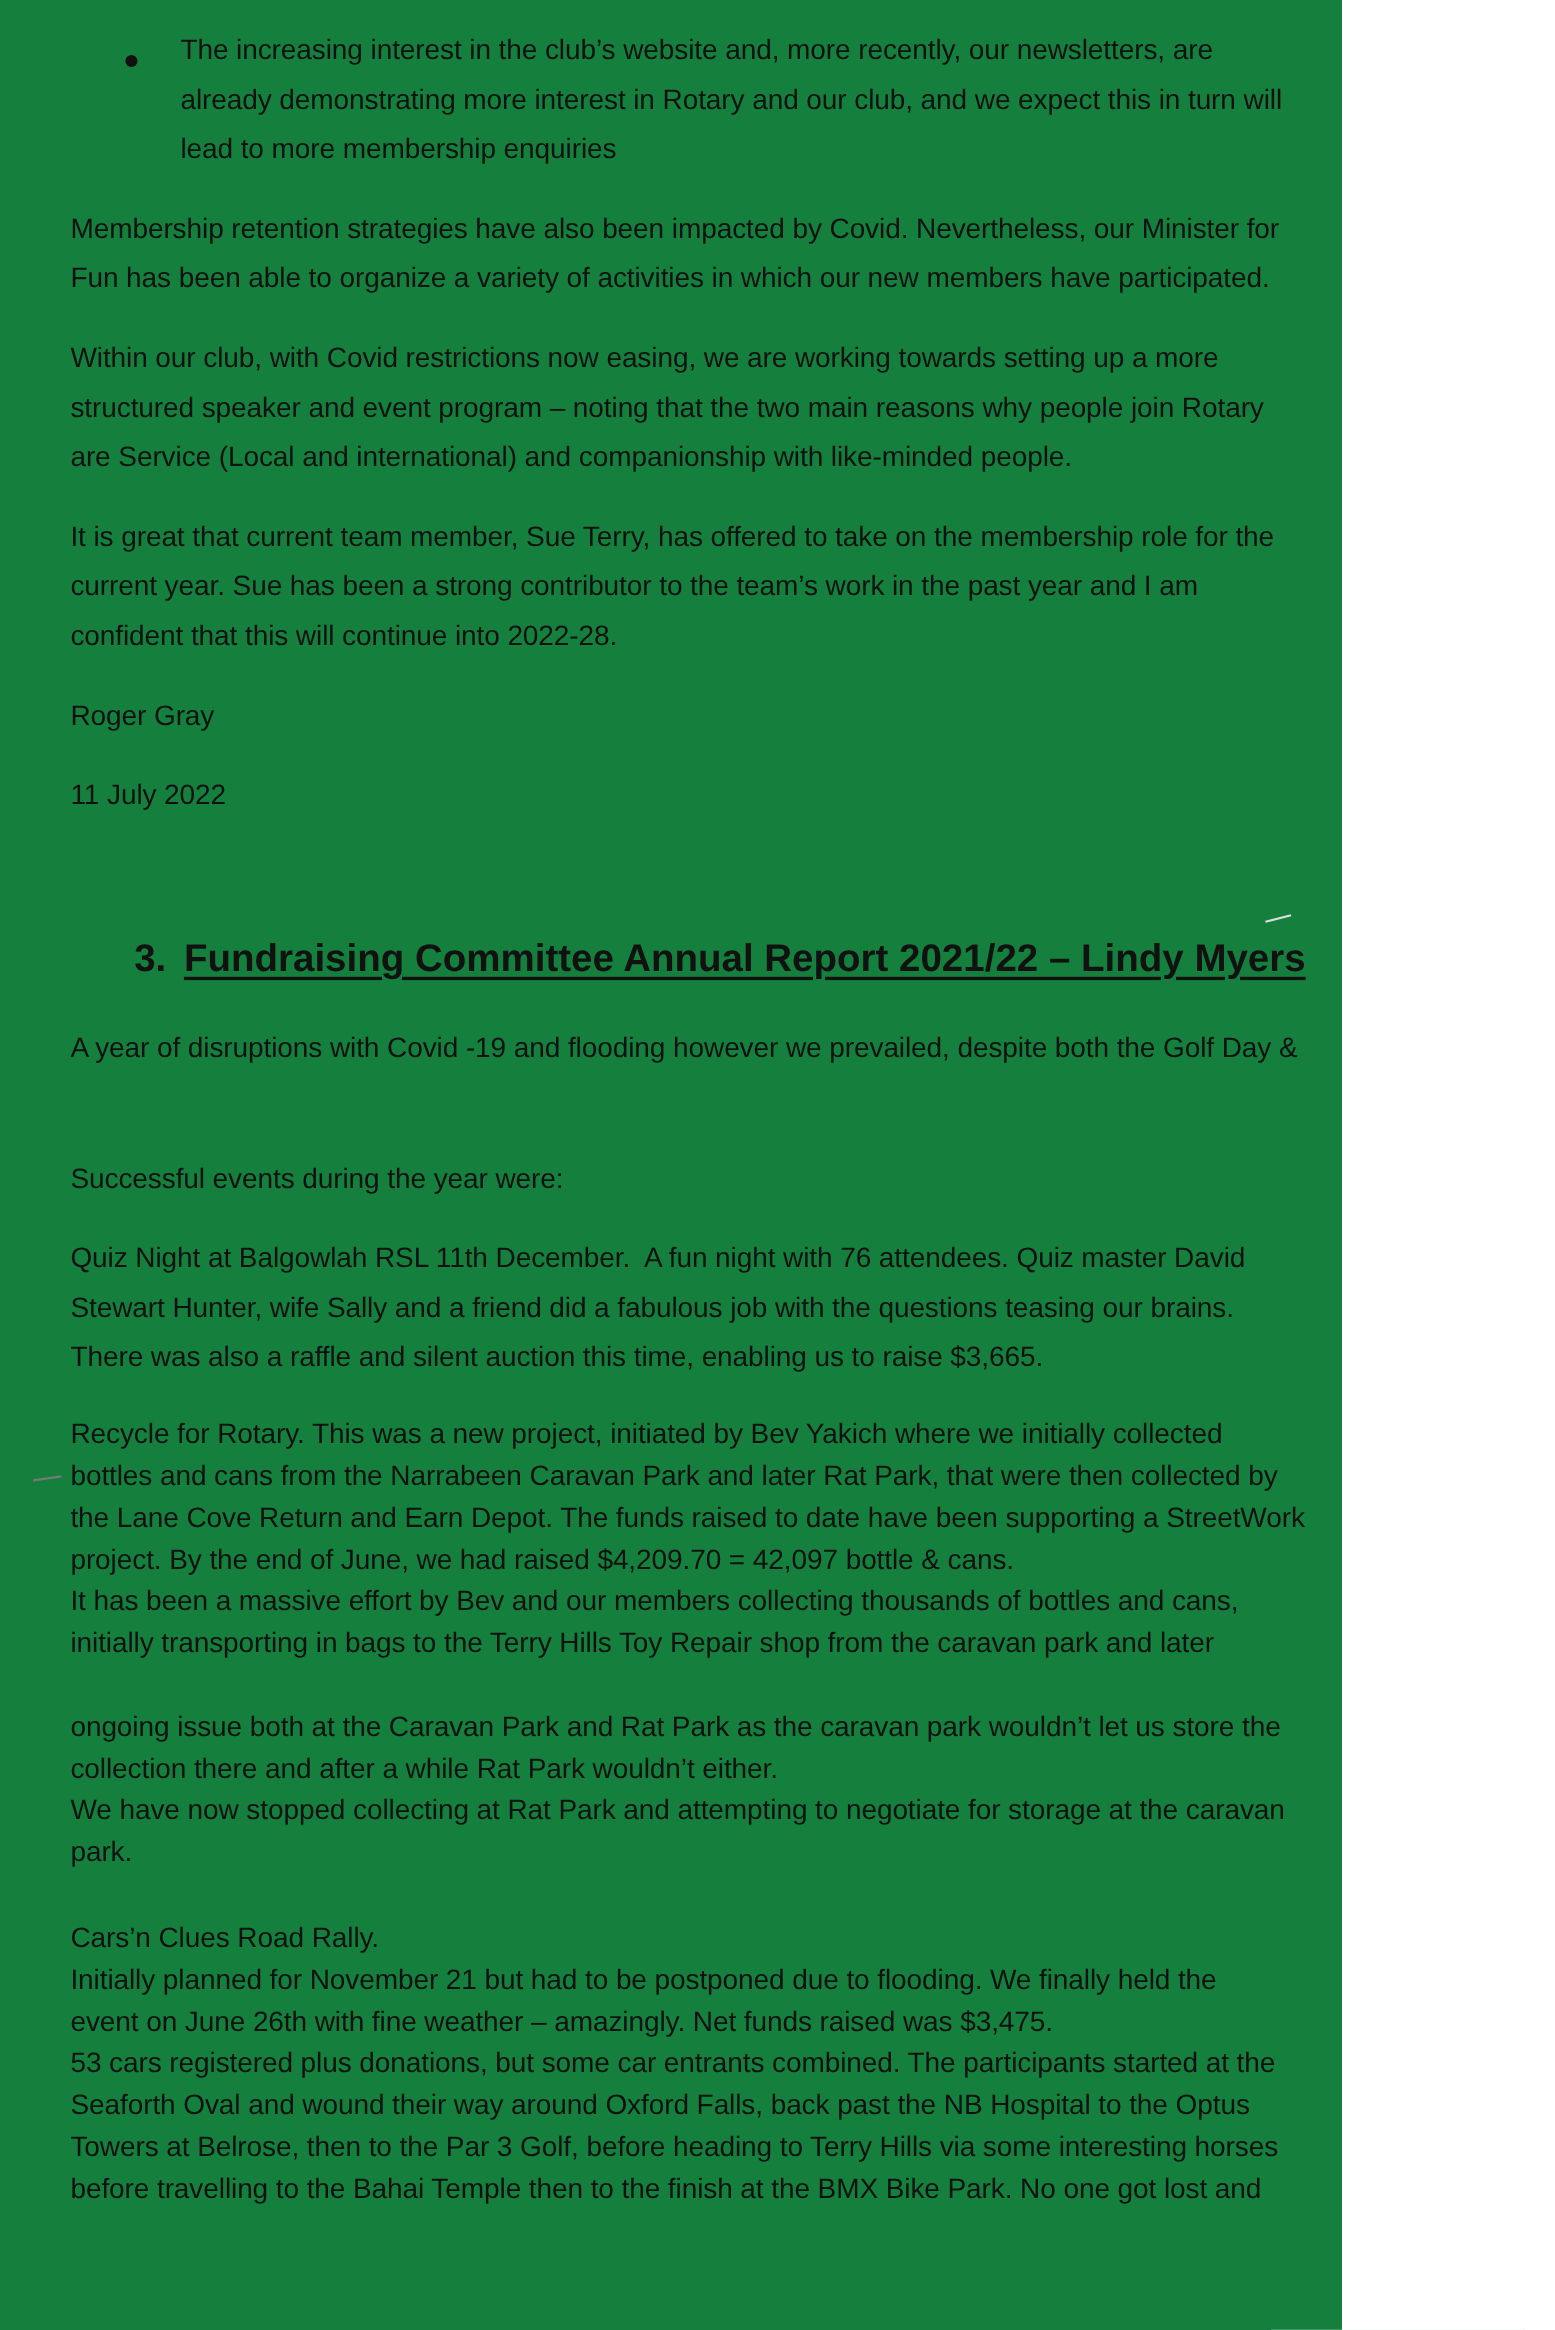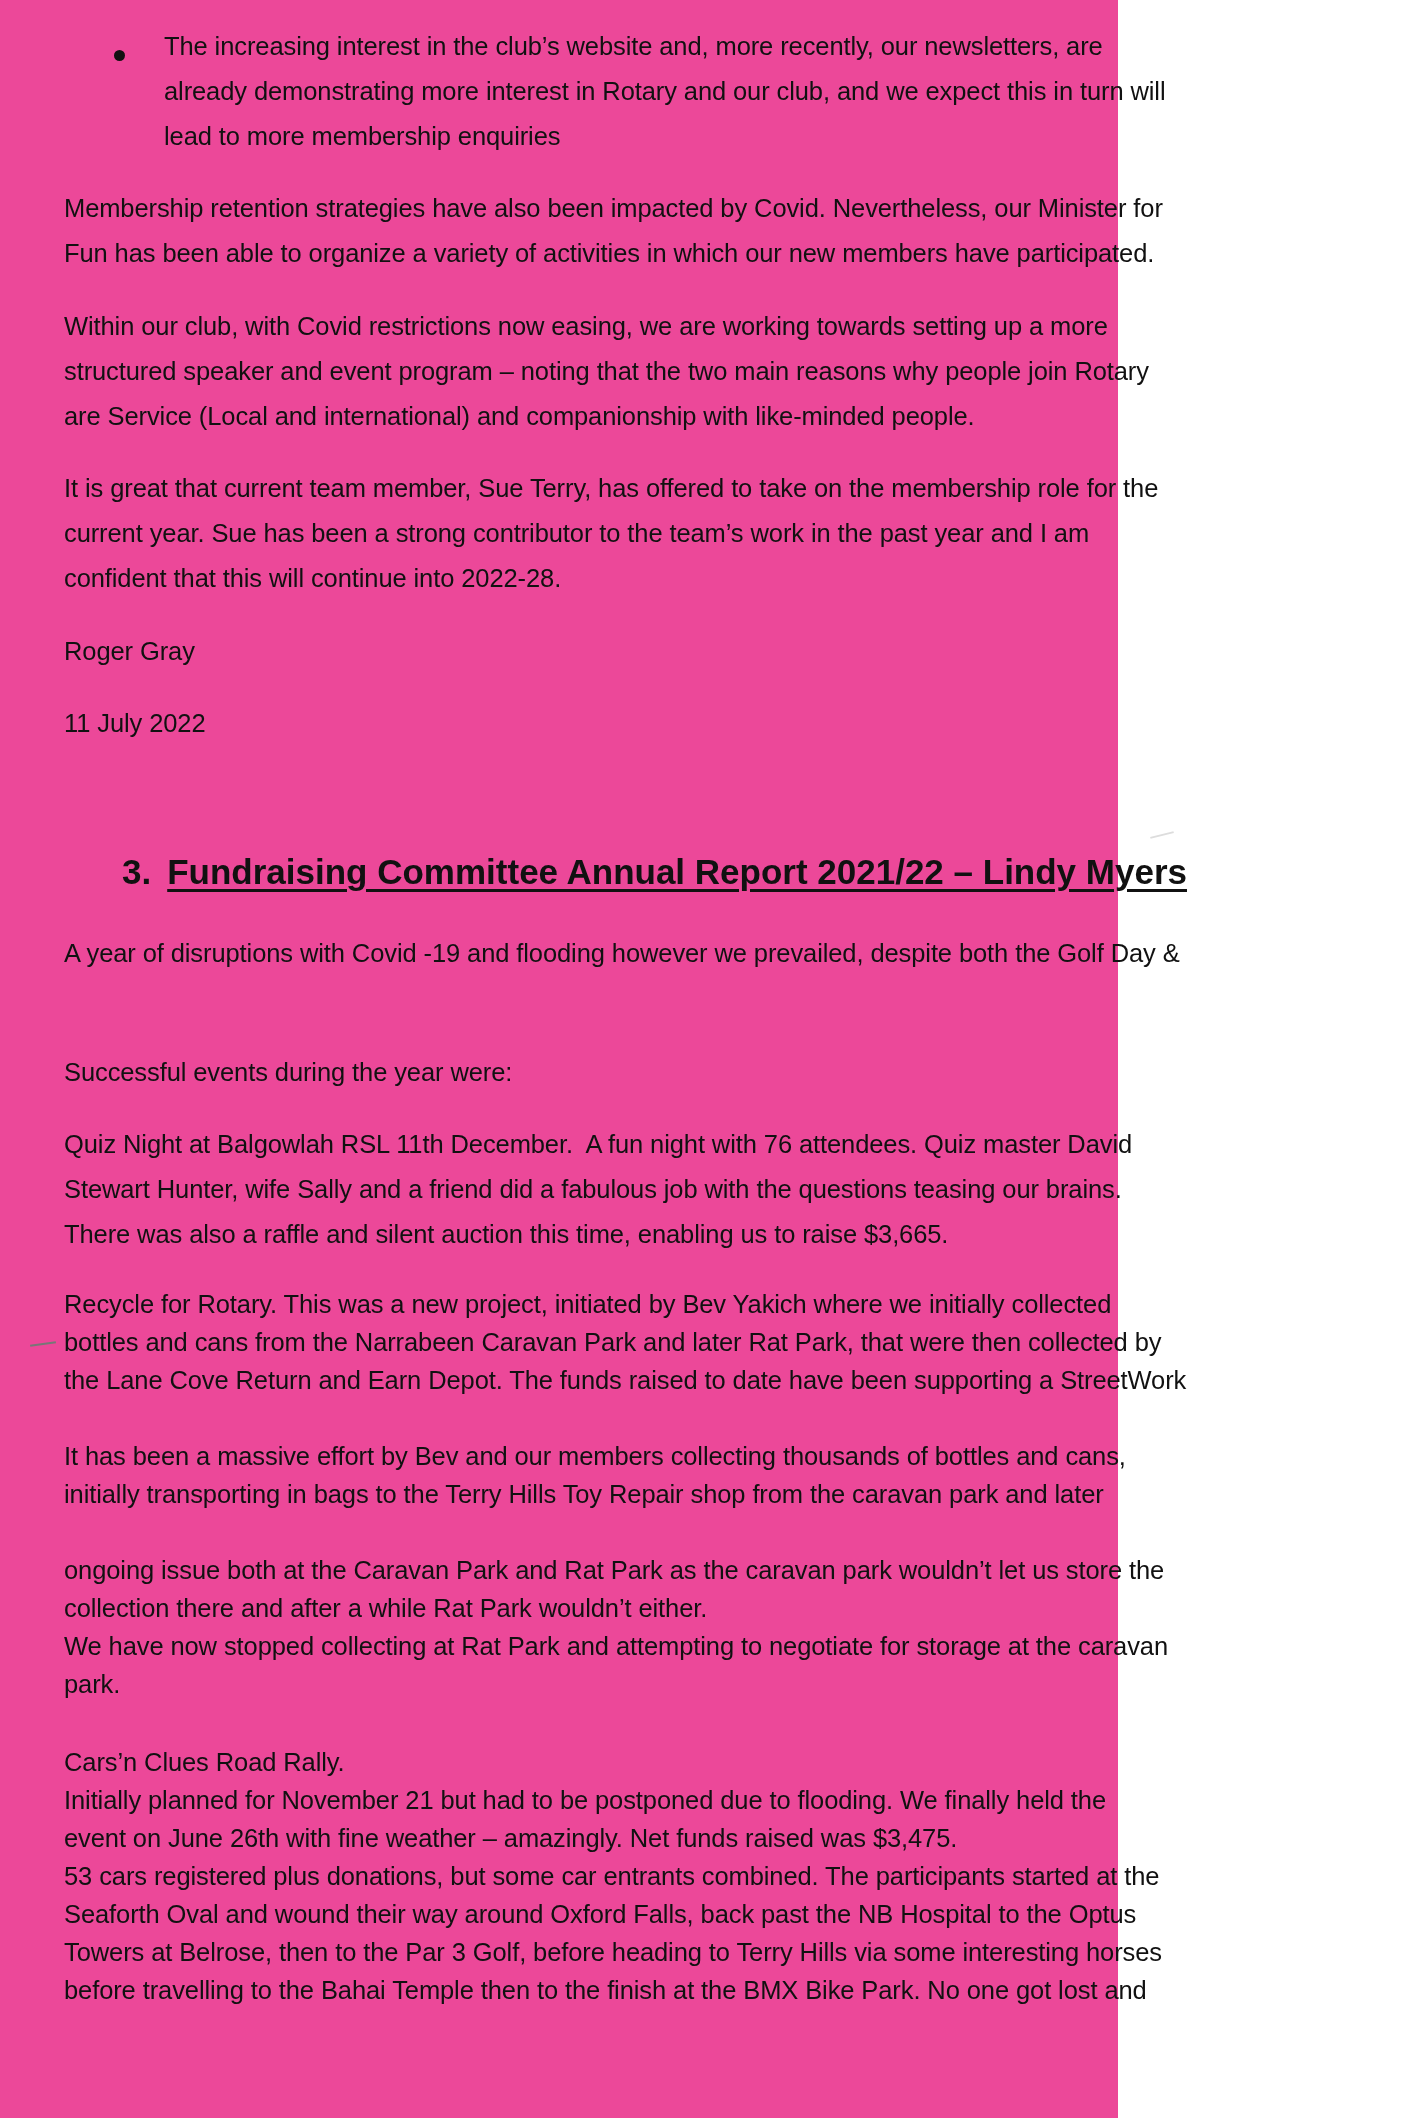--- a/index.html
+++ b/index.html
@@ -1,21 +1,21 @@
 <!DOCTYPE html>
 <html><head>
 <meta charset="utf-8">
 <style>
   html, body { margin: 0; padding: 0; background: #ffffff; }
   body {
     width: 1414px; height: 2118px; position: relative; overflow: hidden;
     font-family: "Liberation Sans", "DejaVu Sans", sans-serif;
     color: #111111;
   }
-  .page { position: absolute; left: 0; top: 0; width: 1118px; height: 2118px; background: #ec4899; }
+  .page { position: absolute; left: 0; top: 0; width: 1220px; height: 2118px; background: #15803d; }
   .line { position: absolute; left: 64px; font-size: 25.5px; white-space: nowrap; letter-spacing: -0.1px; }
   .b { font-weight: normal; }
   .bullet-dot {
     position: absolute; left: 114px; top: 50px; width: 11px; height: 11px; border-radius: 50%; background: #111;
   }
   .bullet-line { left: 164px; }
   .heading {
     position: absolute; top: 852px; left: 122px; font-size: 35px; font-weight: bold; white-space: nowrap;
   }
   .heading .num { margin-right: 16px; }
@@ -66,20 +66,21 @@
   </div>
   <div class="line" style="top:1175px">Stewart Hunter, wife Sally and a friend did a fabulous job with the questions teasing our brains.</div>
   <div class="line" style="top:1220px">There was also a raffle and silent auction this time, enabling us to raise $3,665.</div>
 
   <div class="line" style="top:1290px">
     <span class="b">Recycle for Rotary.</span><span style="white-space:pre"> This was a new project, initiated by Bev Yakich where we initially collected</span>
   </div>
   <div class="stray-mark"></div>
   <div class="line" style="top:1328px">bottles and cans from the Narrabeen Caravan Park and later Rat Park, that were then collected by</div>
   <div class="line" style="top:1366px">the Lane Cove Return and Earn Depot. The funds raised to date have been supporting a StreetWork</div>
+  <div class="line" style="top:1404px">project. By the end of June, we had raised $4,209.70 = 42,097 bottle &amp; cans.</div>
   <div class="line" style="top:1442px">It has been a massive effort by Bev and our members collecting thousands of bottles and cans,</div>
   <div class="line" style="top:1480px">initially transporting in bags to the Terry Hills Toy Repair shop from the caravan park and later</div>
   <div class="line" style="top:1556px">ongoing issue both at the Caravan Park and Rat Park as the caravan park wouldn’t let us store the</div>
   <div class="line" style="top:1594px">collection there and after a while Rat Park wouldn’t either.</div>
   <div class="line" style="top:1632px">We have now stopped collecting at Rat Park and attempting to negotiate for storage at the caravan</div>
   <div class="line" style="top:1670px">park.</div>
 
   <div class="line b" style="top:1748px">Cars’n Clues Road Rally.</div>
   <div class="line" style="top:1786px">Initially planned for November 21 but had to be postponed due to flooding. We finally held the</div>
   <div class="line" style="top:1824px">event on June 26th with fine weather – amazingly. Net funds raised was $3,475.</div>

